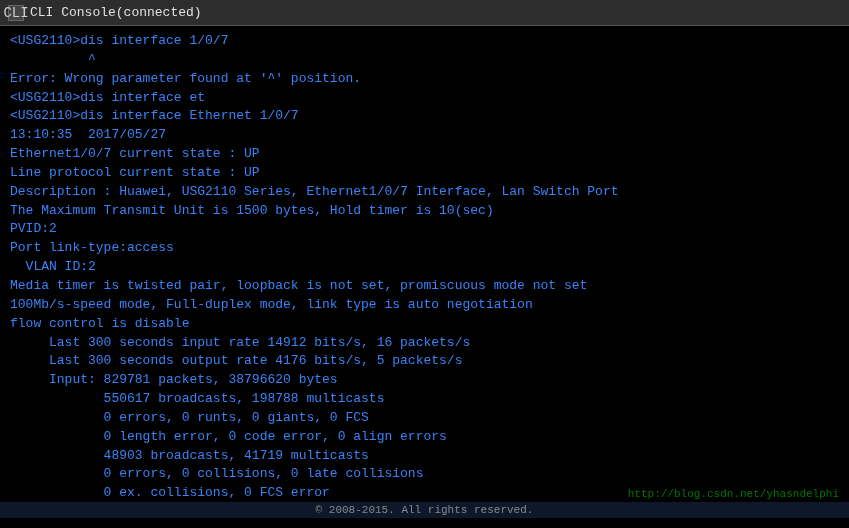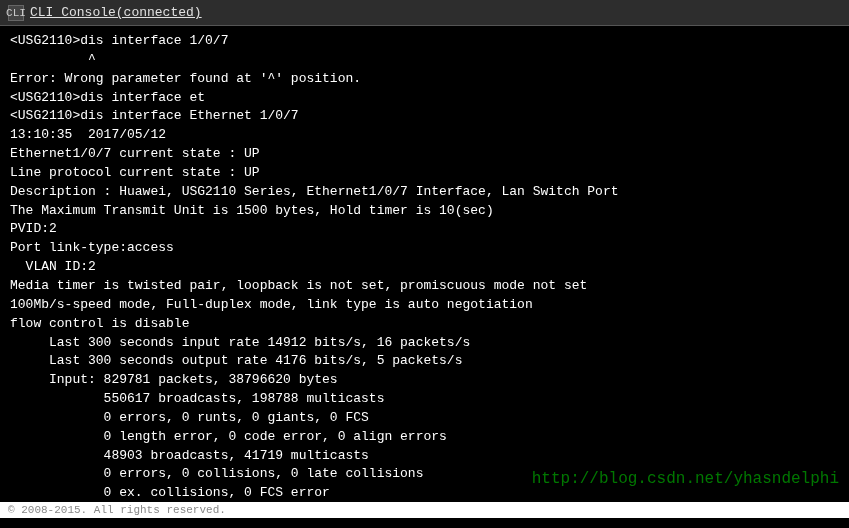--- a/index.html
+++ b/index.html
@@ -29,64 +29,63 @@
     }
 
     .title-bar-icon {
       width: 16px;
       height: 16px;
       background: #444;
       border: 1px solid #666;
       display: flex;
       align-items: center;
       justify-content: center;
-      font-size: 11px;
+      font-size: 14px;
       color: #ccc;
     }
 
     .title-bar-text {
       color: #e0e0e0;
       font-size: 13px;
       font-family: 'Courier New', Courier, monospace;
-      text-decoration: underline;
     }
 
     .console-area {
       background: #000000;
       width: 100%;
       height: calc(528px - 26px);
       padding: 6px 10px;
       overflow: hidden;
       position: relative;
     }
 
     .console-line {
       line-height: 1.45;
       white-space: pre;
-      color: #ffffff;
+      color: #3b82f6;
     }
 
     .footer-url {
       position: absolute;
-      bottom: 40px;
+      bottom: 28px;
       right: 10px;
       color: #007700;
-      font-size: 16px;
+      font-size: 11px;
     }
 
     .footer-copy {
       position: absolute;
       bottom: 10px;
       left: 0;
       right: 0;
-      background: #ffffff;
+      background: #0f172a;
       color: #888;
       font-size: 11px;
       padding: 2px 8px;
-      text-align: left;
+      text-align: center;
     }
 
     @keyframes blink {
       50% { opacity: 0; }
     }
   </style>
 </head>
 <body>
 
 <div class="title-bar">
@@ -96,21 +95,21 @@
   <span class="title-bar-text">CLI Console(connected)</span>
 </div>
 
 <div class="console-area">
   <div id="console-lines">
       <div class="console-line">&lt;USG2110&gt;dis interface 1/0/7</div>
       <div class="console-line">          ^</div>
       <div class="console-line">Error: Wrong parameter found at '^' position.</div>
       <div class="console-line">&lt;USG2110&gt;dis interface et</div>
       <div class="console-line">&lt;USG2110&gt;dis interface Ethernet 1/0/7</div>
-      <div class="console-line">13:10:35  2017/05/12</div>
+      <div class="console-line">13:10:35  2017/05/27</div>
       <div class="console-line">Ethernet1/0/7 current state : UP</div>
       <div class="console-line">Line protocol current state : UP</div>
       <div class="console-line">Description : Huawei, USG2110 Series, Ethernet1/0/7 Interface, Lan Switch Port</div>
       <div class="console-line">The Maximum Transmit Unit is 1500 bytes, Hold timer is 10(sec)</div>
       <div class="console-line">PVID:2</div>
       <div class="console-line">Port link-type:access</div>
       <div class="console-line">  VLAN ID:2</div>
       <div class="console-line">Media timer is twisted pair, loopback is not set, promiscuous mode not set</div>
       <div class="console-line">100Mb/s-speed mode, Full-duplex mode, link type is auto negotiation</div>
       <div class="console-line">flow control is disable</div>

